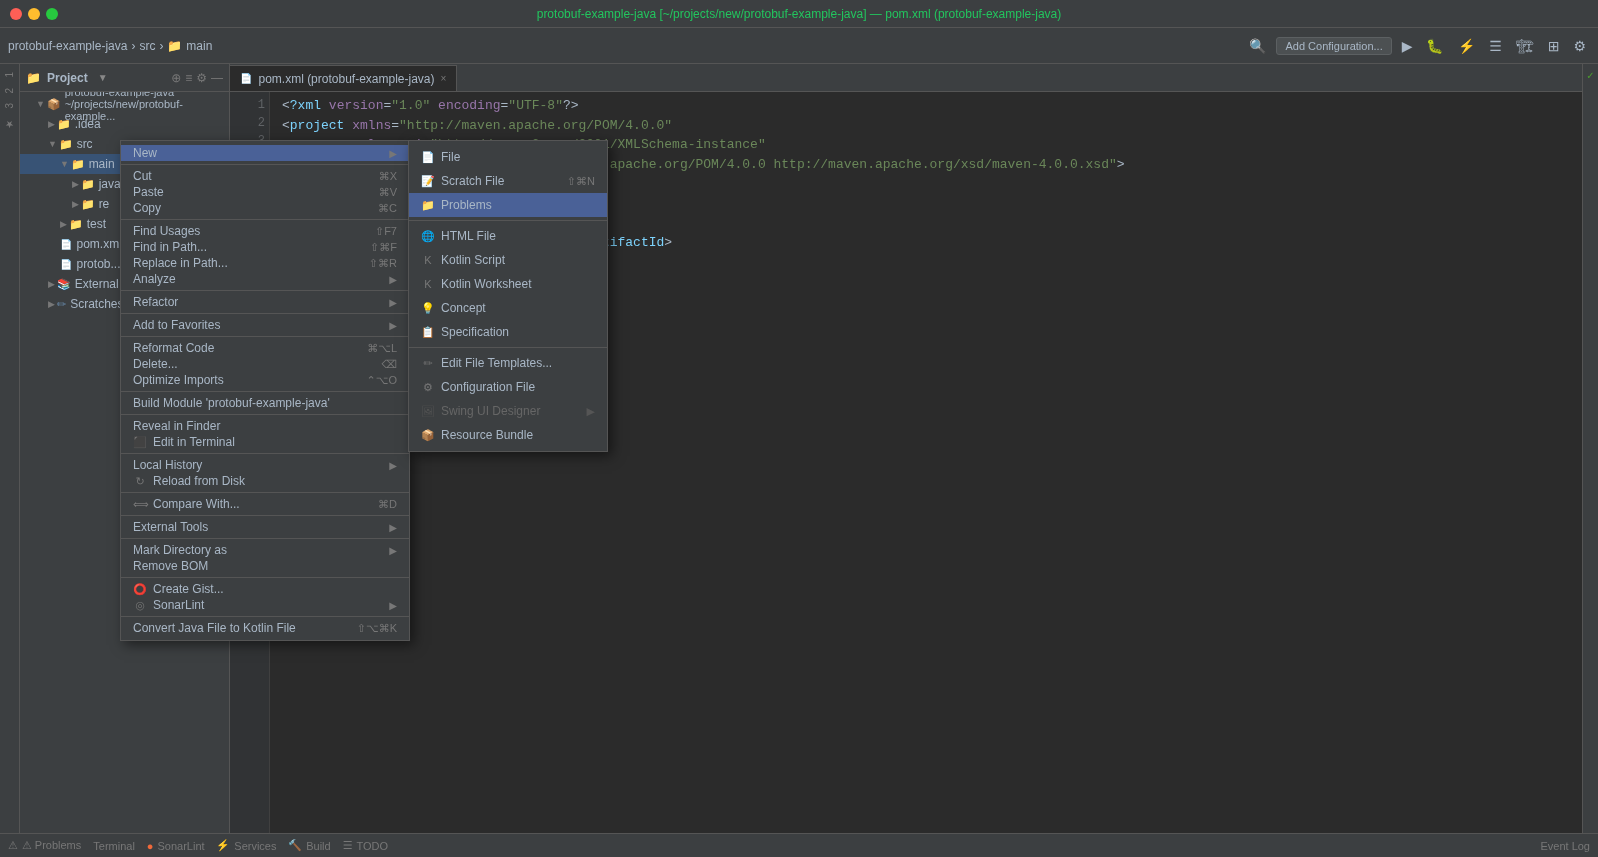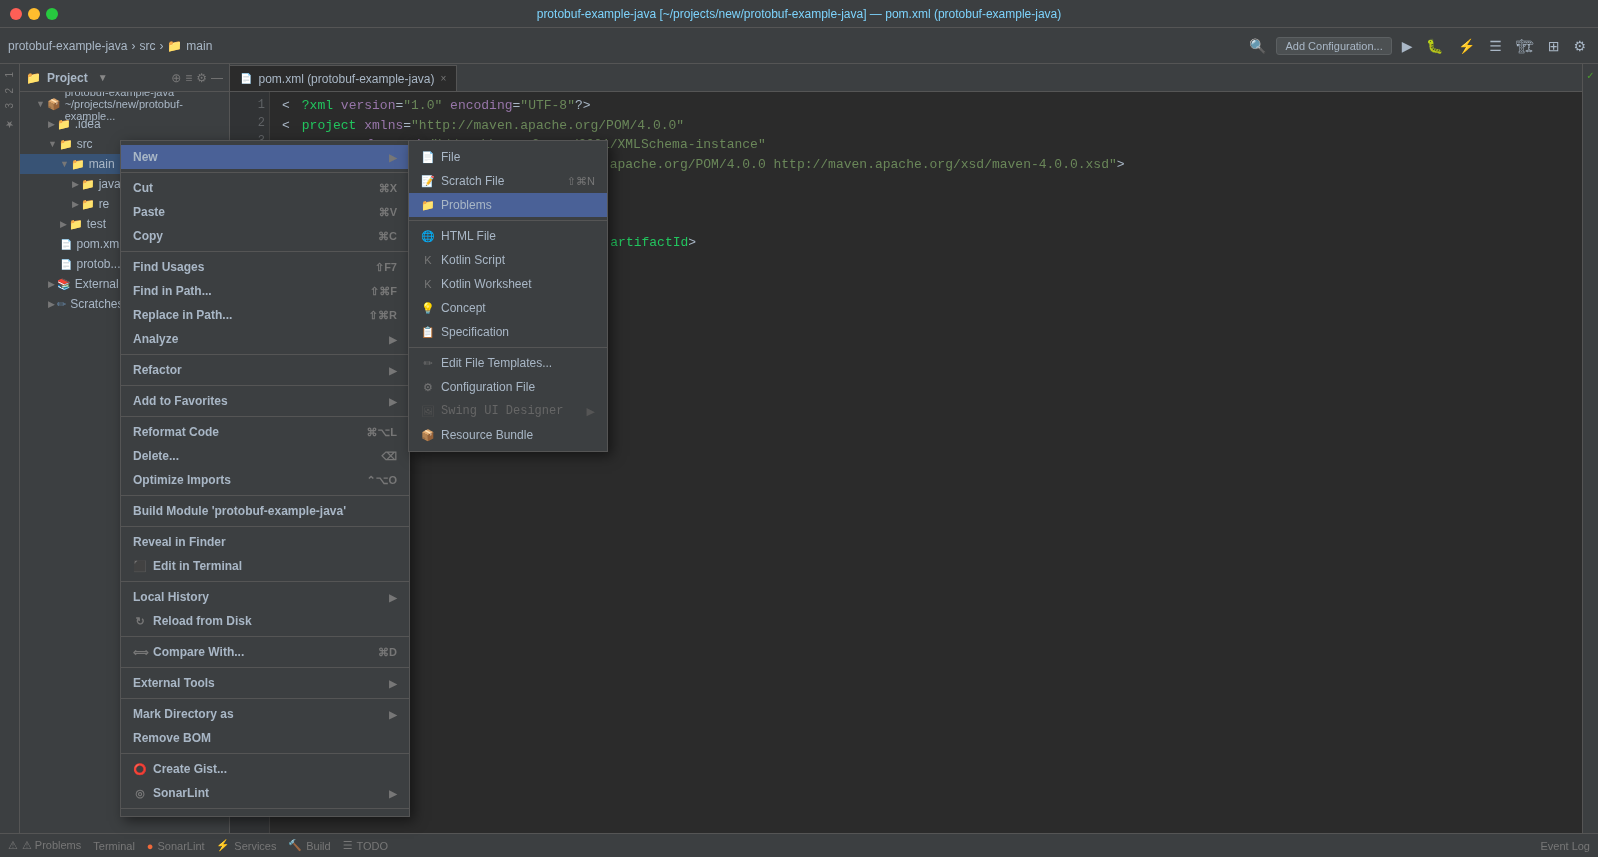--- a/index.html
+++ b/index.html
@@ -33,21 +33,21 @@
     .tb-btn {
       width: 12px; height: 12px;
       border-radius: 50%;
       display: inline-block;
     }
     .tb-close { background: #ff5f56; }
     .tb-min { background: #ffbd2e; }
     .tb-max { background: #27c93f; }
     .title-text {
       font-size: 12px;
-      color: #7dd3fc;
+      color: #22c55e;
     }
 
     
     .top-toolbar {
       height: 36px;
       background: #3c3f41;
       display: flex;
       align-items: center;
       padding: 0 8px;
       gap: 8px;
@@ -211,21 +211,21 @@
       user-select: none;
     }
     .code-content {
       flex: 1;
       padding: 4px 12px;
       font-family: 'Courier New', monospace;
       font-size: 13px;
       line-height: 1.5;
       overflow: hidden;
     }
-    .xml-tag { color: #22c55e; margin-left: 12px; }
+    .xml-tag { color: #7dd3fc; }
     .xml-attr { color: #9876aa; }
     .xml-string { color: #6a8759; }
     .xml-text { color: #a9b7c6; }
 
     
     .right-sidebar {
       width: 16px;
       background: #3c3f41;
       border-left: 1px solid #555;
     }
@@ -238,27 +238,26 @@
       width: 290px;
       background: #3c3f41;
       border: 1px solid #555;
       box-shadow: 4px 4px 12px rgba(0,0,0,0.5);
       z-index: 100;
       padding: 4px 0;
     }
     .ctx-item {
       display: flex;
       align-items: center;
-      height: 24px;
+      height: 16px;
       padding: 0 12px;
       cursor: pointer;
       font-size: 12px;
       color: #a9b7c6;
       position: relative;
-      font-weight: bold;
     }
     .ctx-item.highlighted { background: #4a6197; }
     .ctx-separator { height: 1px; background: #555; margin: 3px 0; }
     .ctx-shortcut {
       margin-left: auto;
       color: #777;
       font-size: 11px;
     }
     .ctx-arrow {
       margin-left: auto;
@@ -587,20 +586,24 @@
   <div class="ctx-item">
     <span class="ctx-icon">⭕</span>
     <span>Create Gist...</span>
   </div>
   <div class="ctx-item">
     <span class="ctx-icon">◎</span>
     <span>SonarLint</span>
     <span class="ctx-arrow">▶</span>
   </div>
   <div class="ctx-separator"></div>
+  <div class="ctx-item">
+    <span>Convert Java File to Kotlin File</span>
+    <span class="ctx-shortcut">⇧⌥⌘K</span>
+  </div>
 </div>
 
 <div class="submenu-new">
   <div class="sub-item">
     <span class="sub-icon">📄</span>
     <span>File</span>
   </div>
   <div class="sub-item">
     <span class="sub-icon">📝</span>
     <span>Scratch File</span>
@@ -635,21 +638,21 @@
   <div class="sub-item">
     <span class="sub-icon">✏</span>
     <span>Edit File Templates...</span>
   </div>
   <div class="sub-item">
     <span class="sub-icon">⚙</span>
     <span>Configuration File</span>
   </div>
   <div class="sub-item" style="color:#666;">
     <span class="sub-icon" style="color:#555;">🖼</span>
-    <span style="color:#666;font-family:Liberation Mono, monospace;">Swing UI Designer</span>
+    <span style="color:#666;">Swing UI Designer</span>
     <span class="sub-shortcut" style="color:#555;">▶</span>
   </div>
   <div class="sub-item">
     <span class="sub-icon">📦</span>
     <span>Resource Bundle</span>
   </div>
 </div>
 
 <div class="status-bar" style="position:absolute;bottom:0;left:0;right:0;">
   <div class="status-item">

